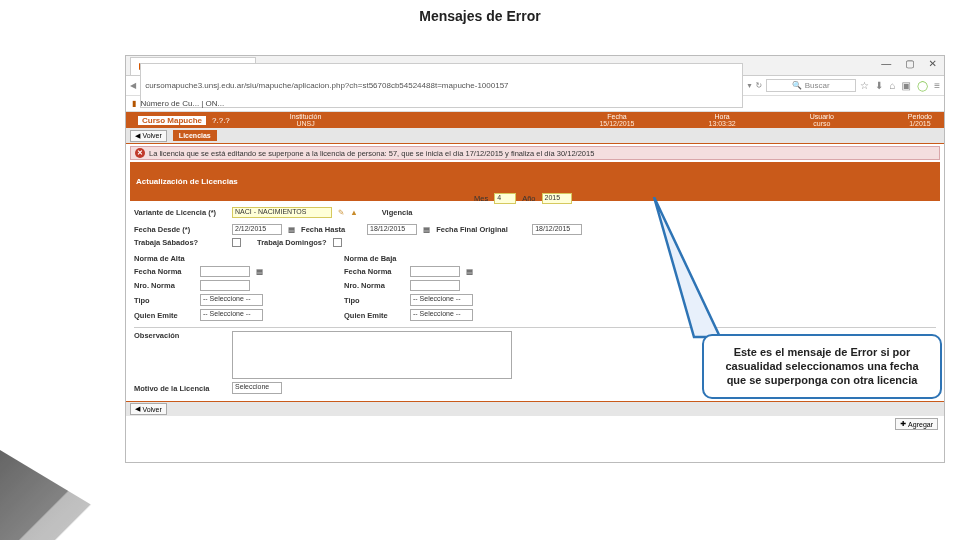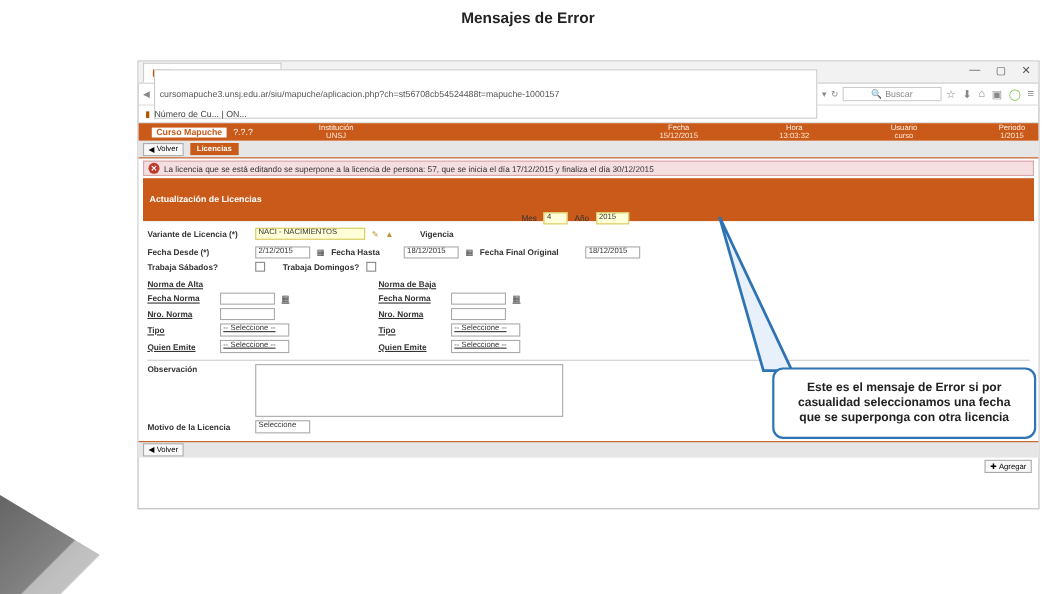--- a/index.html
+++ b/index.html
@@ -37,21 +37,21 @@
   .row { display: flex; align-items: center; gap: 6px; margin: 3px 0; flex-wrap: wrap; }
   .lbl { font-weight: bold; min-width: 92px; }
   .lbl2 { font-weight: bold; min-width: 60px; }
   .in { border: 1px solid #aaa; background: #fff; padding: 0 2px; height: 11px; font-size: 7px; }
   .in.sm { width: 50px; }
   .in.md { width: 100px; }
   .combo { background: #ffffd8; border: 1px solid #d6c95e; }
   .sel { border: 1px solid #aaa; background: #fff; height: 12px; font-size: 7px; padding: 0 12px 0 2px; position: relative; }
   .chk { width: 9px; height: 9px; border: 1px solid #888; display: inline-block; }
   .sect-title { font-weight: bold; margin-top: 4px; }
-  .two-col { display: flex; gap: 40px; text-decoration: underline; }
+  .two-col { display: flex; gap: 40px; }
   .col { min-width: 170px; }
   .footbar { background: #e6e6e6; border-top: 1px solid #c95a1a; height: 15px; display: flex; align-items: center; padding: 0 4px; }
   .bottom-btn { position: absolute; right: 6px; bottom: 32px; }
   .callout { position: absolute; right: 18px; top: 334px; width: 240px; background: #fff; border: 2.5px solid #2e74b5; border-radius: 10px; padding: 10px 12px; text-align: center; font-size: 11px; font-weight: bold; color: #222; line-height: 1.25; z-index: 10; }
   .tail-line { position: absolute; right: 220px; top: 197px; width: 90px; height: 145px; z-index: 9; pointer-events: none; }
   .slide-corner { position: absolute; left: 0; bottom: 0; width: 150px; height: 90px; background: linear-gradient(135deg, #4a4a4a 0%, #6d6d6d 45%, transparent 46%), linear-gradient(135deg, #9a9a9a 0%, #b8b8b8 60%, transparent 61%); clip-path: polygon(0 0, 0 100%, 100% 100%); opacity: 0.85; }
   .ta { border: 1px solid #aaa; width: 280px; height: 48px; background: #fff; }
   hr.sep { border: none; border-top: 1px solid #ccc; margin: 3px 0; }
 </style>
 </head>

